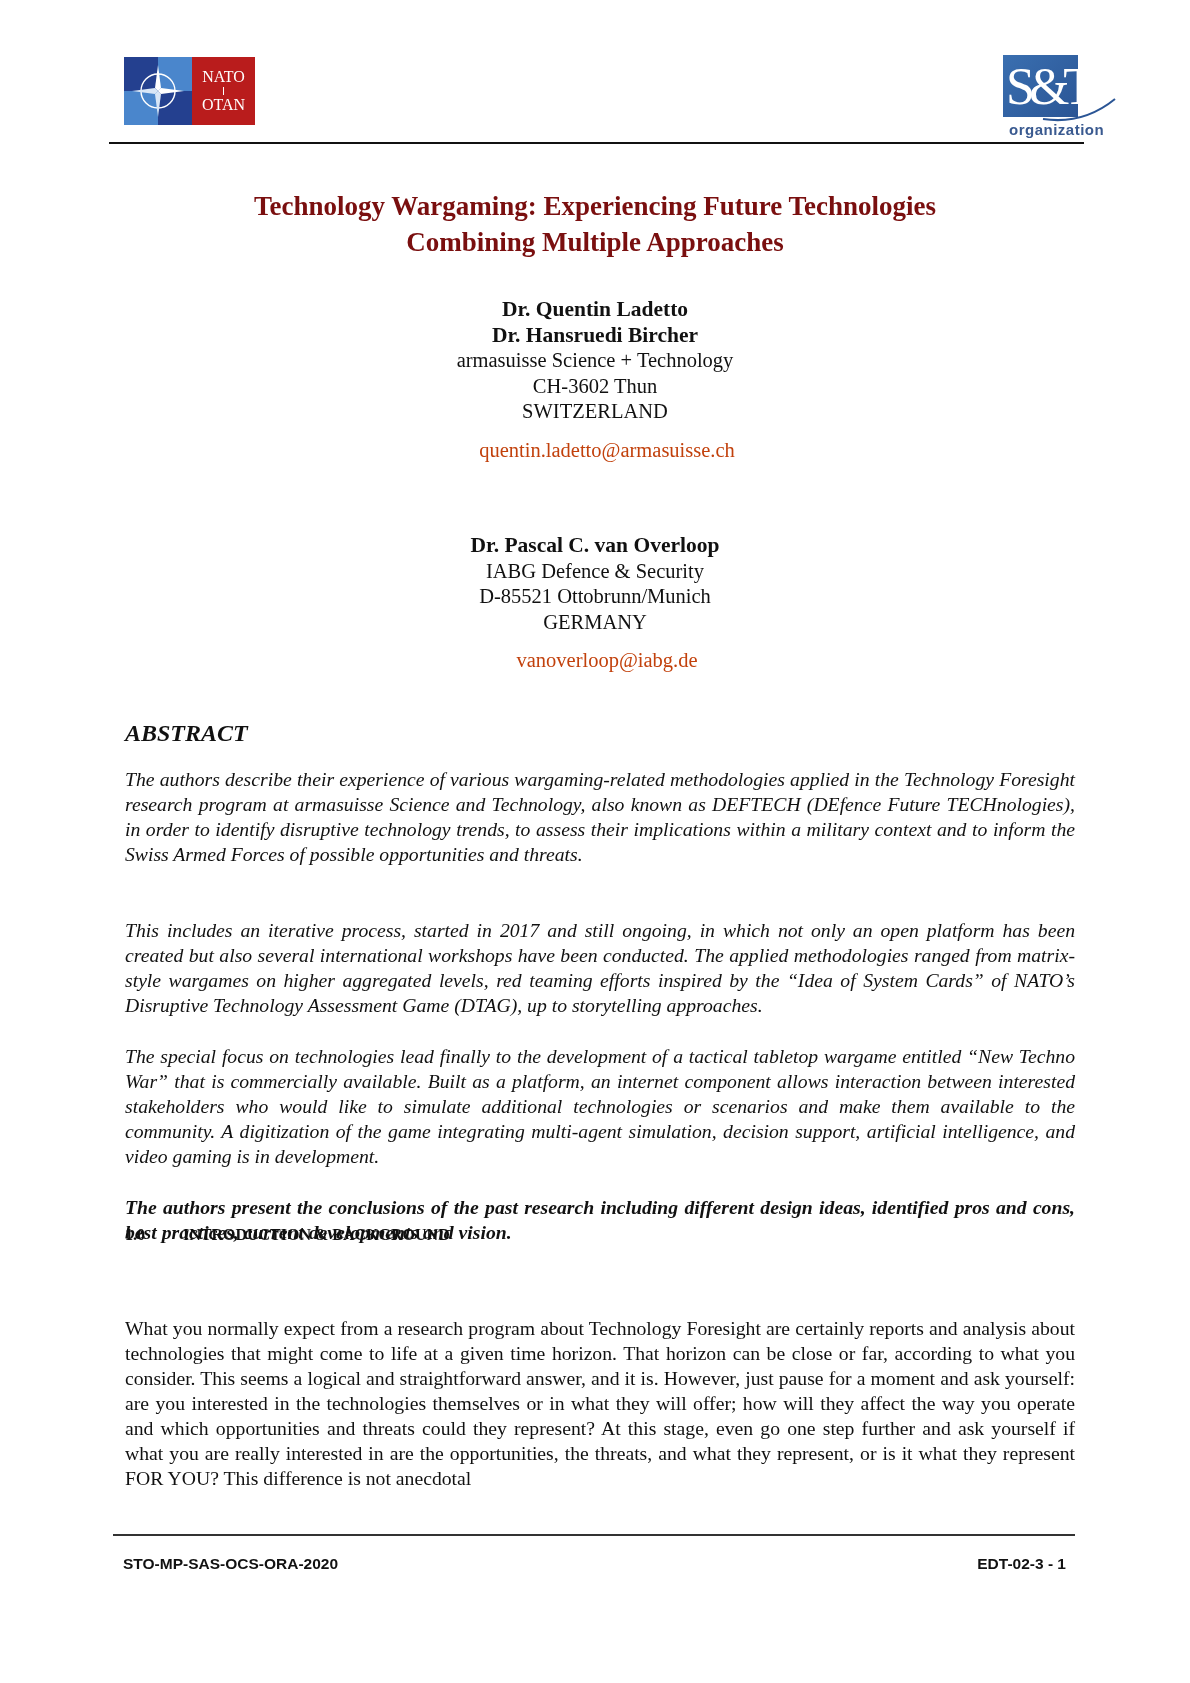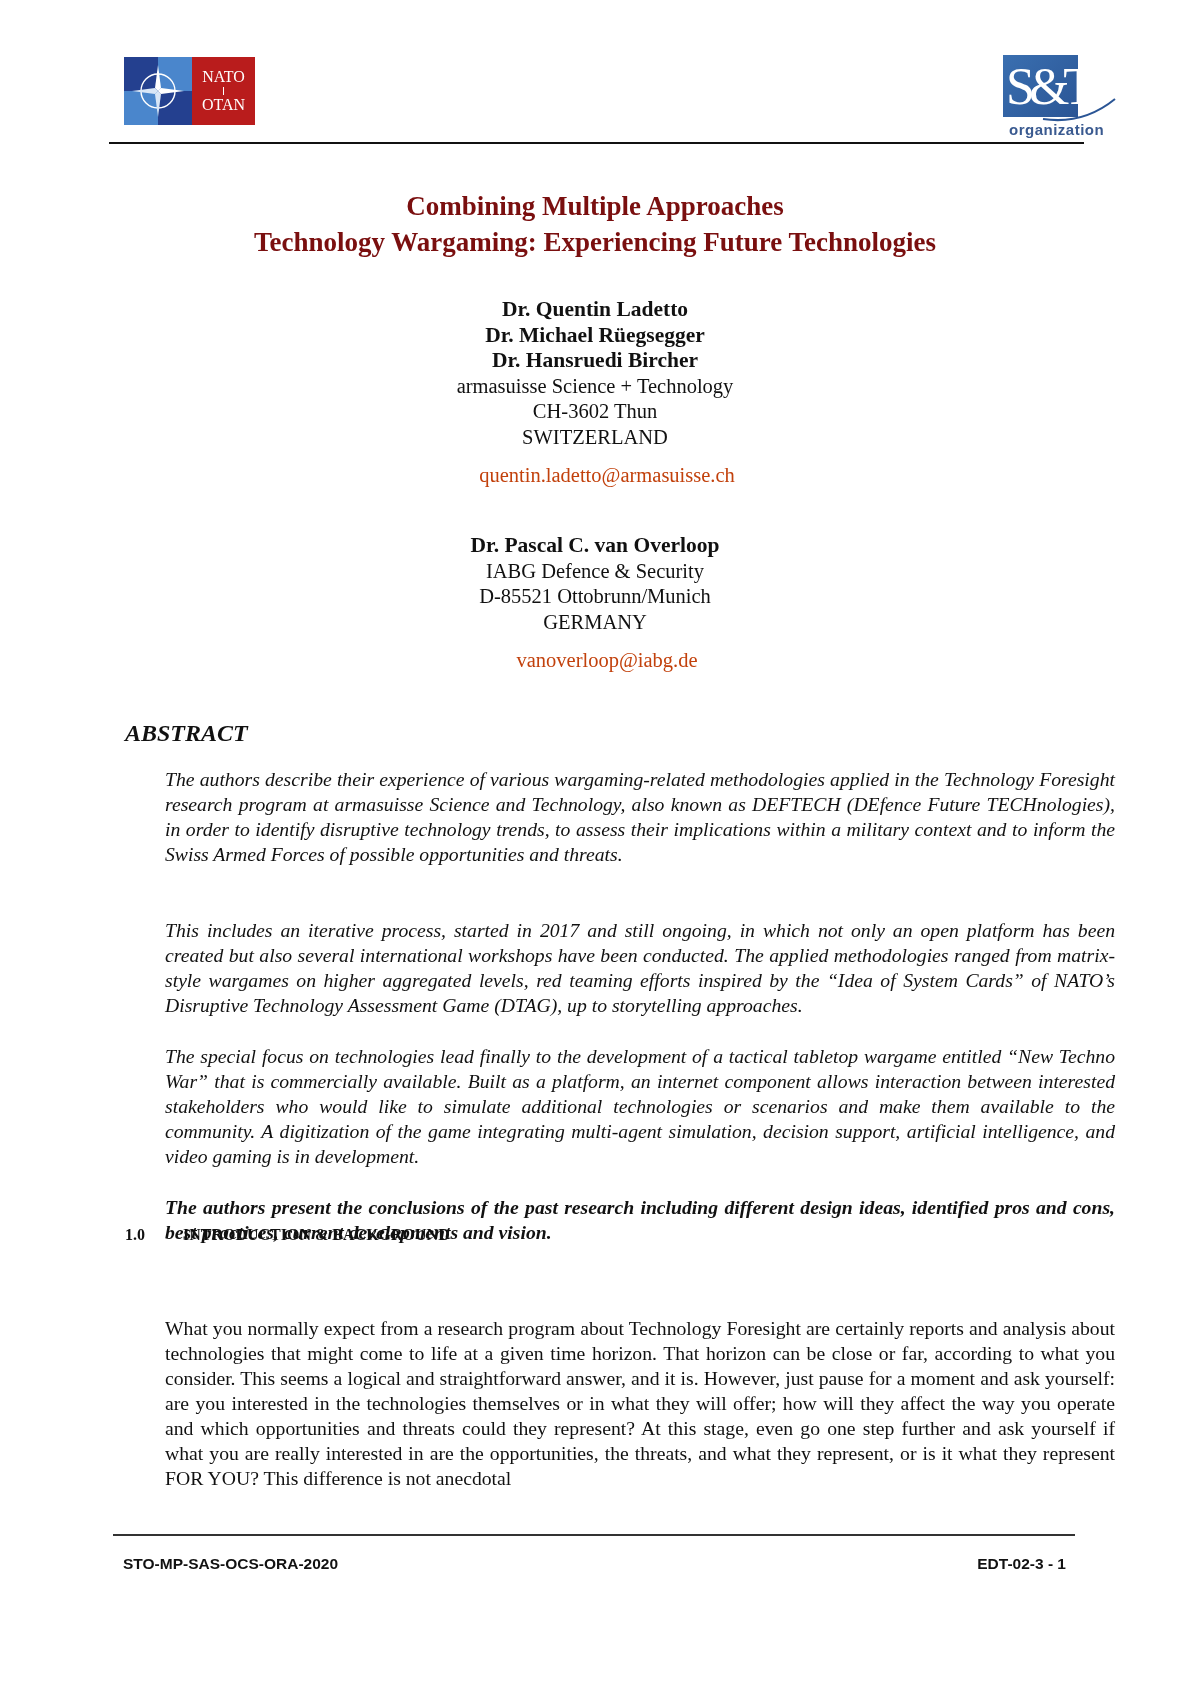--- a/index.html
+++ b/index.html
@@ -21,21 +21,21 @@
            font-weight: bold; font-size: 27px; line-height: 36px; }
   .authors { position: absolute; left: 0; width: 1190px; text-align: center; font-size: 20.5px; line-height: 25.5px; }
   .authors .name { font-weight: bold; font-size: 21.5px; }
   .authors .email { color: #c2410c; padding-left: 24px; }
   .a1 { top: 297px; }
   .a2 { top: 533px; }
   .gap { height: 13px; }
 
   .section { position: absolute; left: 125px; width: 950px; }
   .abstract-head { top: 720px; font-weight: bold; font-style: italic; font-size: 24px; }
-  .para { font-size: 19.7px; line-height: 25px; text-align: justify; text-align-last: left; margin-left: 40px; }
+  .para { font-size: 19.7px; line-height: 25px; text-align: justify; text-align-last: left; }
   .ab { font-style: italic; }
   .p1 { top: 767px; }
   .p2 { top: 918px; }
   .p3 { top: 1044px; }
   .p4 { top: 1195px; font-weight: bold; }
   .intro-head { top: 1226px; font-weight: bold; font-size: 16px; }
   .intro-head .num { display: inline-block; width: 58px; }
   .p5 { top: 1316px; }
 
   .footer-rule { position: absolute; left: 113px; top: 1534px; width: 962px; height: 2px; background: #333; }
@@ -72,27 +72,26 @@
   <div class="st-letters">S&amp;T</div>
   <svg width="120" height="70" style="position:absolute;left:0;top:0;">
     <path d="M40 64 Q80 70 112 44" stroke="#2a5595" stroke-width="2" fill="none"></path>
   </svg>
   <div class="st-org">organization</div>
 </div>
 
 <div class="header-rule"></div>
 
 <div class="title">
+  <div>Technology Wargaming: Experiencing Future Technologies</div>
   <div>Combining Multiple Approaches</div>
-  <div>Technology Wargaming: Experiencing Future Technologies</div>
 </div>
 
 <div class="authors a1">
   <div class="name">Dr. Quentin Ladetto</div>
-  <div class="name">Dr. Michael Rüegsegger</div>
   <div class="name">Dr. Hansruedi Bircher</div>
   <div>armasuisse Science + Technology</div>
   <div>CH-3602 Thun</div>
   <div>SWITZERLAND</div>
   <div class="gap"></div>
   <div class="email">quentin.ladetto@armasuisse.ch</div>
 </div>
 
 <div class="authors a2">
   <div class="name">Dr. Pascal C. van Overloop</div>

